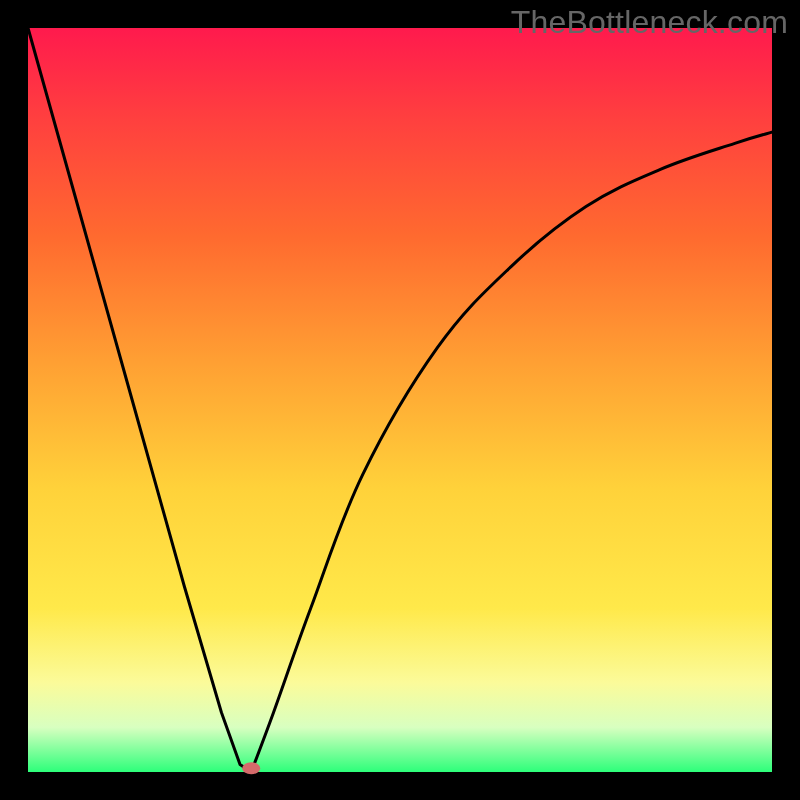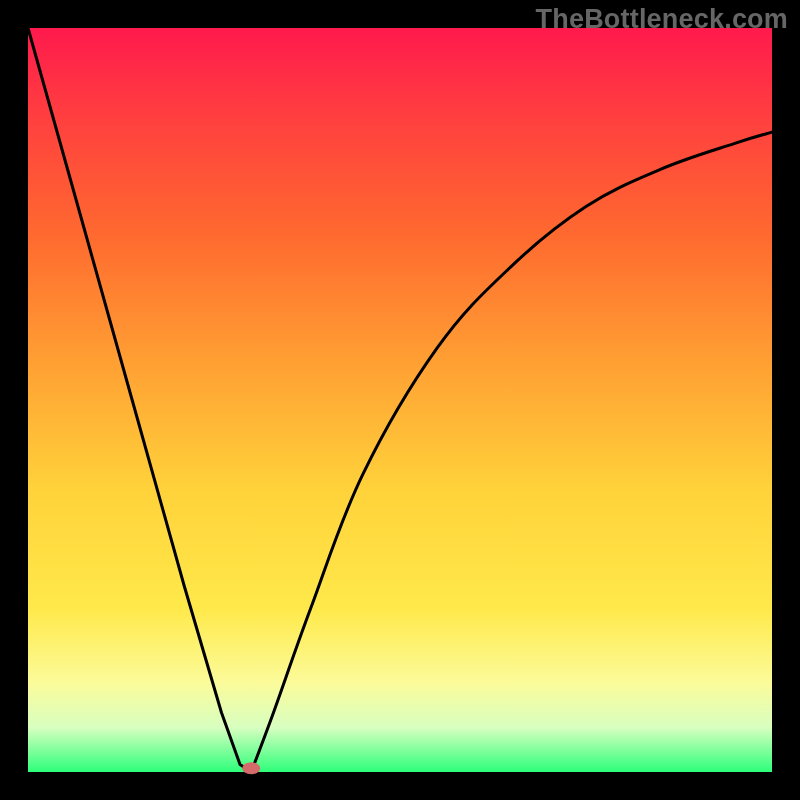--- a/index.html
+++ b/index.html
@@ -25,22 +25,22 @@
     top: 0;
     width: 744px;
     height: 744px;
     
   }
   .watermark {
     position: absolute;
     top: 4px;
     right: 12px;
     color: #666666;
-    font-size: 27px;
-    font-weight: 700;
+    font-size: 32px;
+    font-weight: 400;
     letter-spacing: 0.2px;
     font-family: Arial, Helvetica, sans-serif;
   }
   svg.curve {
     position: absolute;
     left: 28px;
     top: 28px;
     width: 744px;
     height: 744px;
     overflow: visible;

